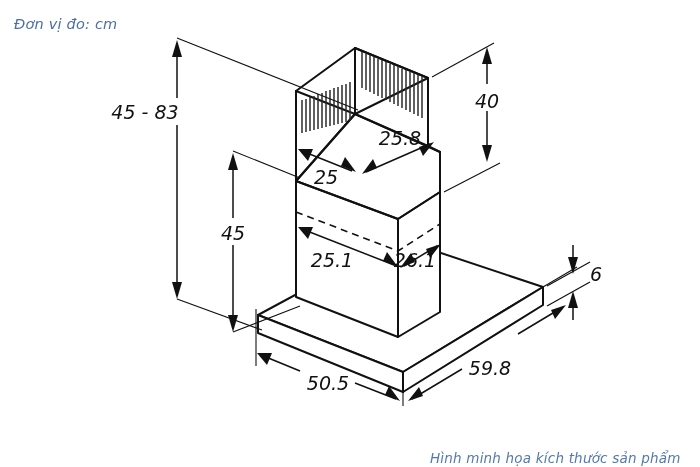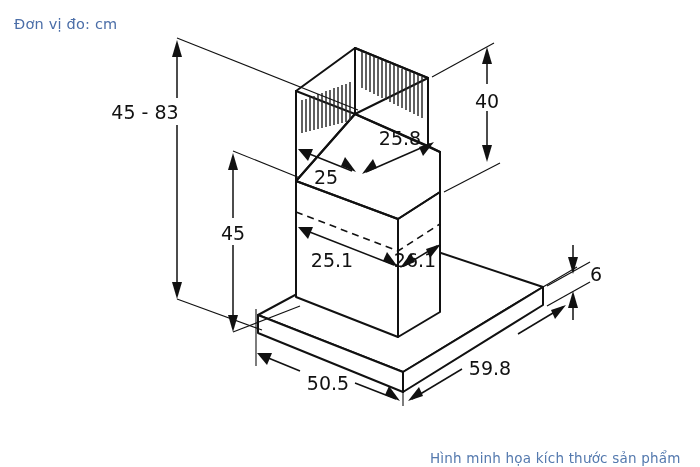--- a/index.html
+++ b/index.html
@@ -11,20 +11,21 @@
     width: 700px;
     height: 467px;
     font-family: "DejaVu Sans", "Liberation Sans", sans-serif;
     position: relative;
     overflow: hidden;
   }
   #stage {
     position: relative;
     width: 608px;
     height: 467px;
+    font-style: italic;
   }
   #drawing {
     position: absolute;
     left: 0;
     top: 0;
     width: 700px;
     height: 467px;
   }
   .caption {
     position: absolute;

